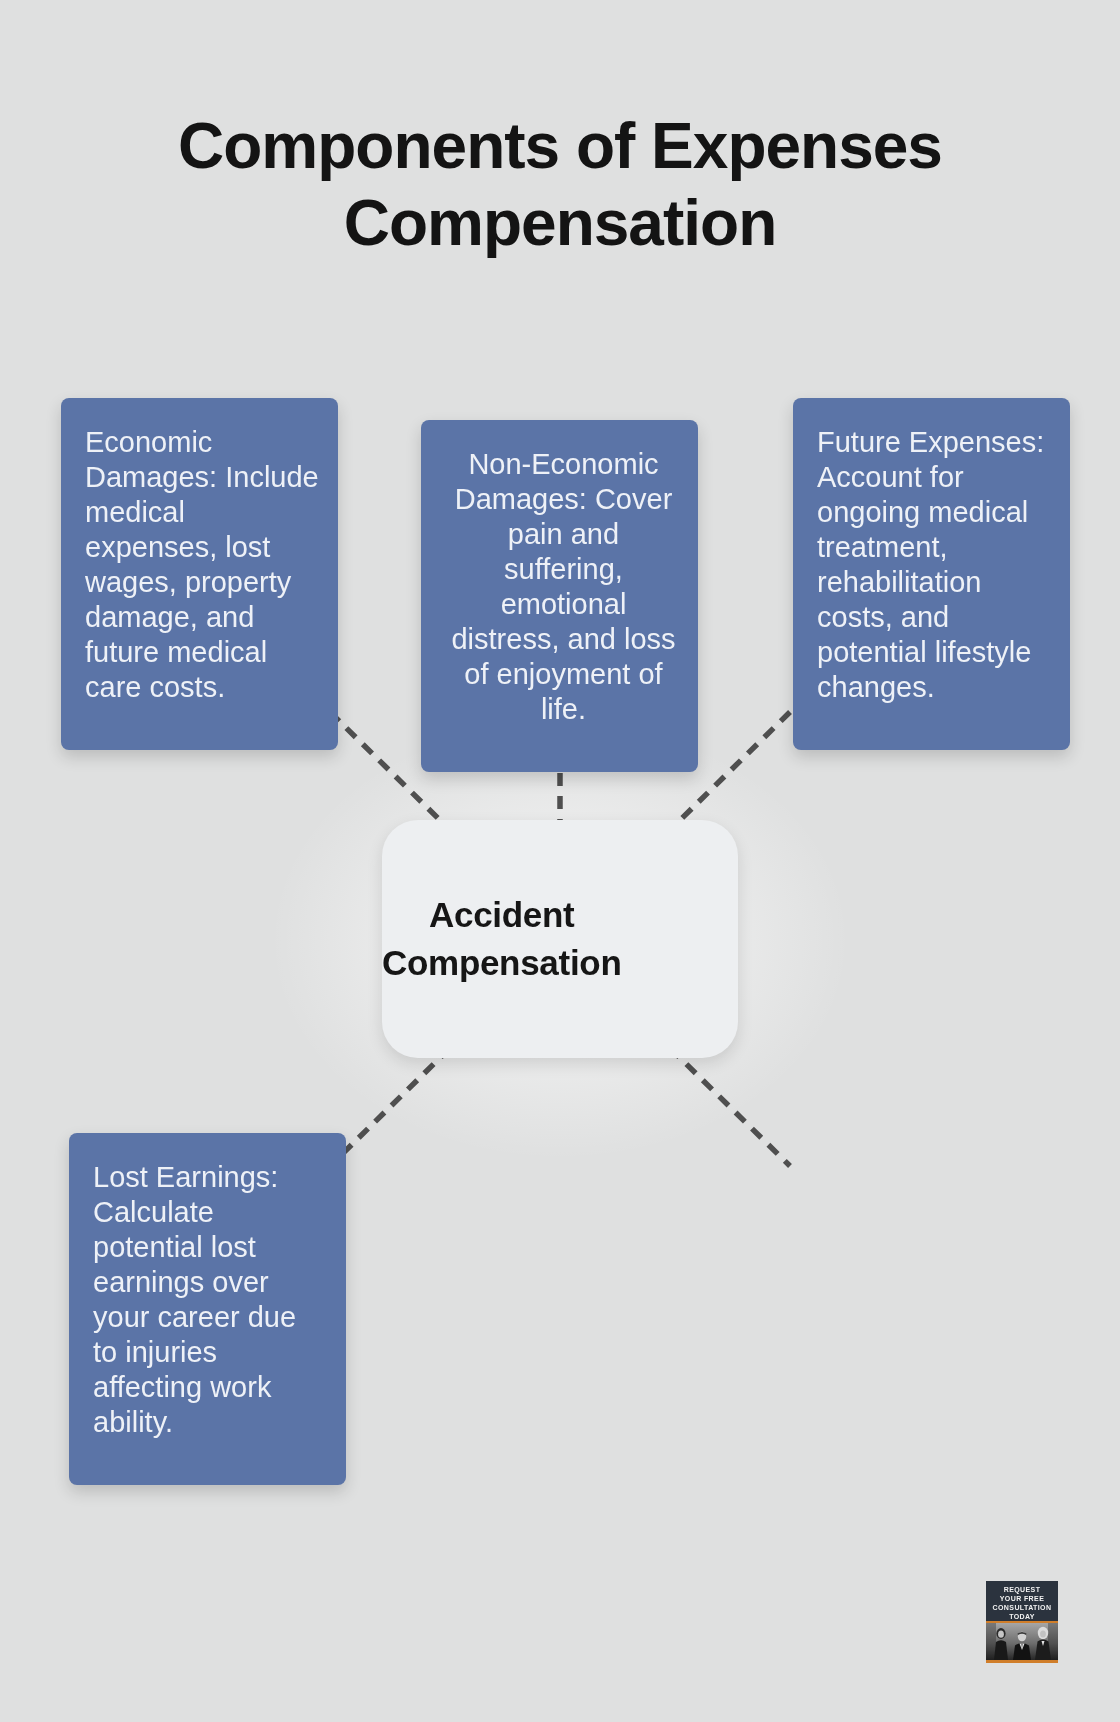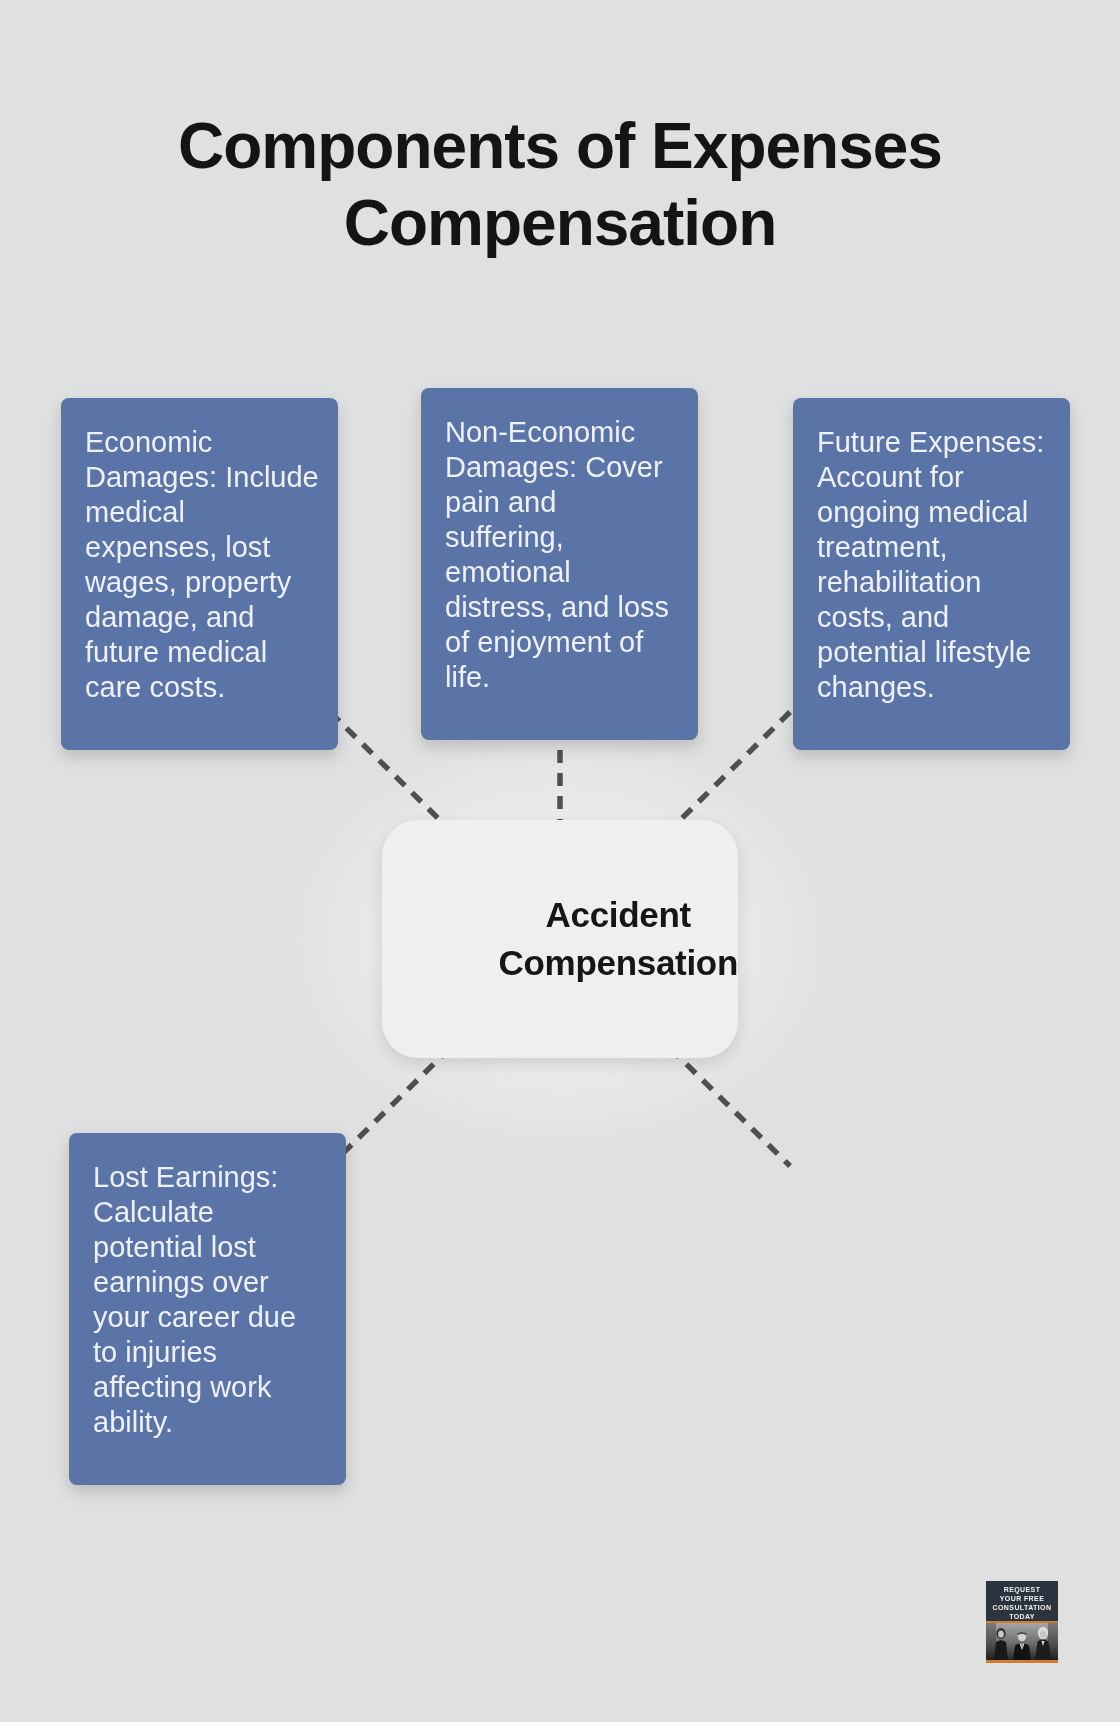--- a/index.html
+++ b/index.html
@@ -24,21 +24,21 @@
     background:var(--node-fill,#5b74a7); border-radius:8px;
     box-shadow:0 7px 16px rgba(0,0,0,0.16);
     color:var(--node-text,#eef1f7);
     font-size:29px; line-height:35px; white-space:pre;
     padding:27px 16px 0 24px;
   }
   .center-node {
     position:absolute; left:382px; top:820px; width:356px; height:238px;
     background:var(--center-fill,#edeff1); border-radius:36px;
     box-shadow:0 6px 16px rgba(0,0,0,0.12);
-    display:flex; align-items:center; justify-content:flex-end;
+    display:flex; align-items:center; justify-content:flex-start;
   }
   .center-node .center-label {
     text-align:center; font-weight:bold; font-size:35px; line-height:48px;
     letter-spacing:-0.3px; color:var(--center-text,#161616); white-space:pre;
   }
   .badge {
     position:absolute; left:986px; top:1581px; width:72px; height:82px;
     background:var(--badge-bg,#2b333e); display:flex; flex-direction:column;
     cursor:pointer; text-decoration:none;
   }
@@ -71,21 +71,21 @@
 
   <div class="node" style="left:61px; top:398px; width:277px; height:352px;">Economic
 Damages: Include
 medical
 expenses, lost
 wages, property
 damage, and
 future medical
 care costs.</div>
 
-  <div class="node" style="left:421px; top:388px; width:277px; height:352px;">Non-Economic
+  <div class="node" style="left:421px; top:420px; width:277px; height:352px;text-align:center;">Non-Economic
 Damages: Cover
 pain and
 suffering,
 emotional
 distress, and loss
 of enjoyment of
 life.</div>
 
   <div class="node" style="left:781px; top:398px; width:277px; height:352px;margin-left:12px;">Future Expenses:
 Account for

